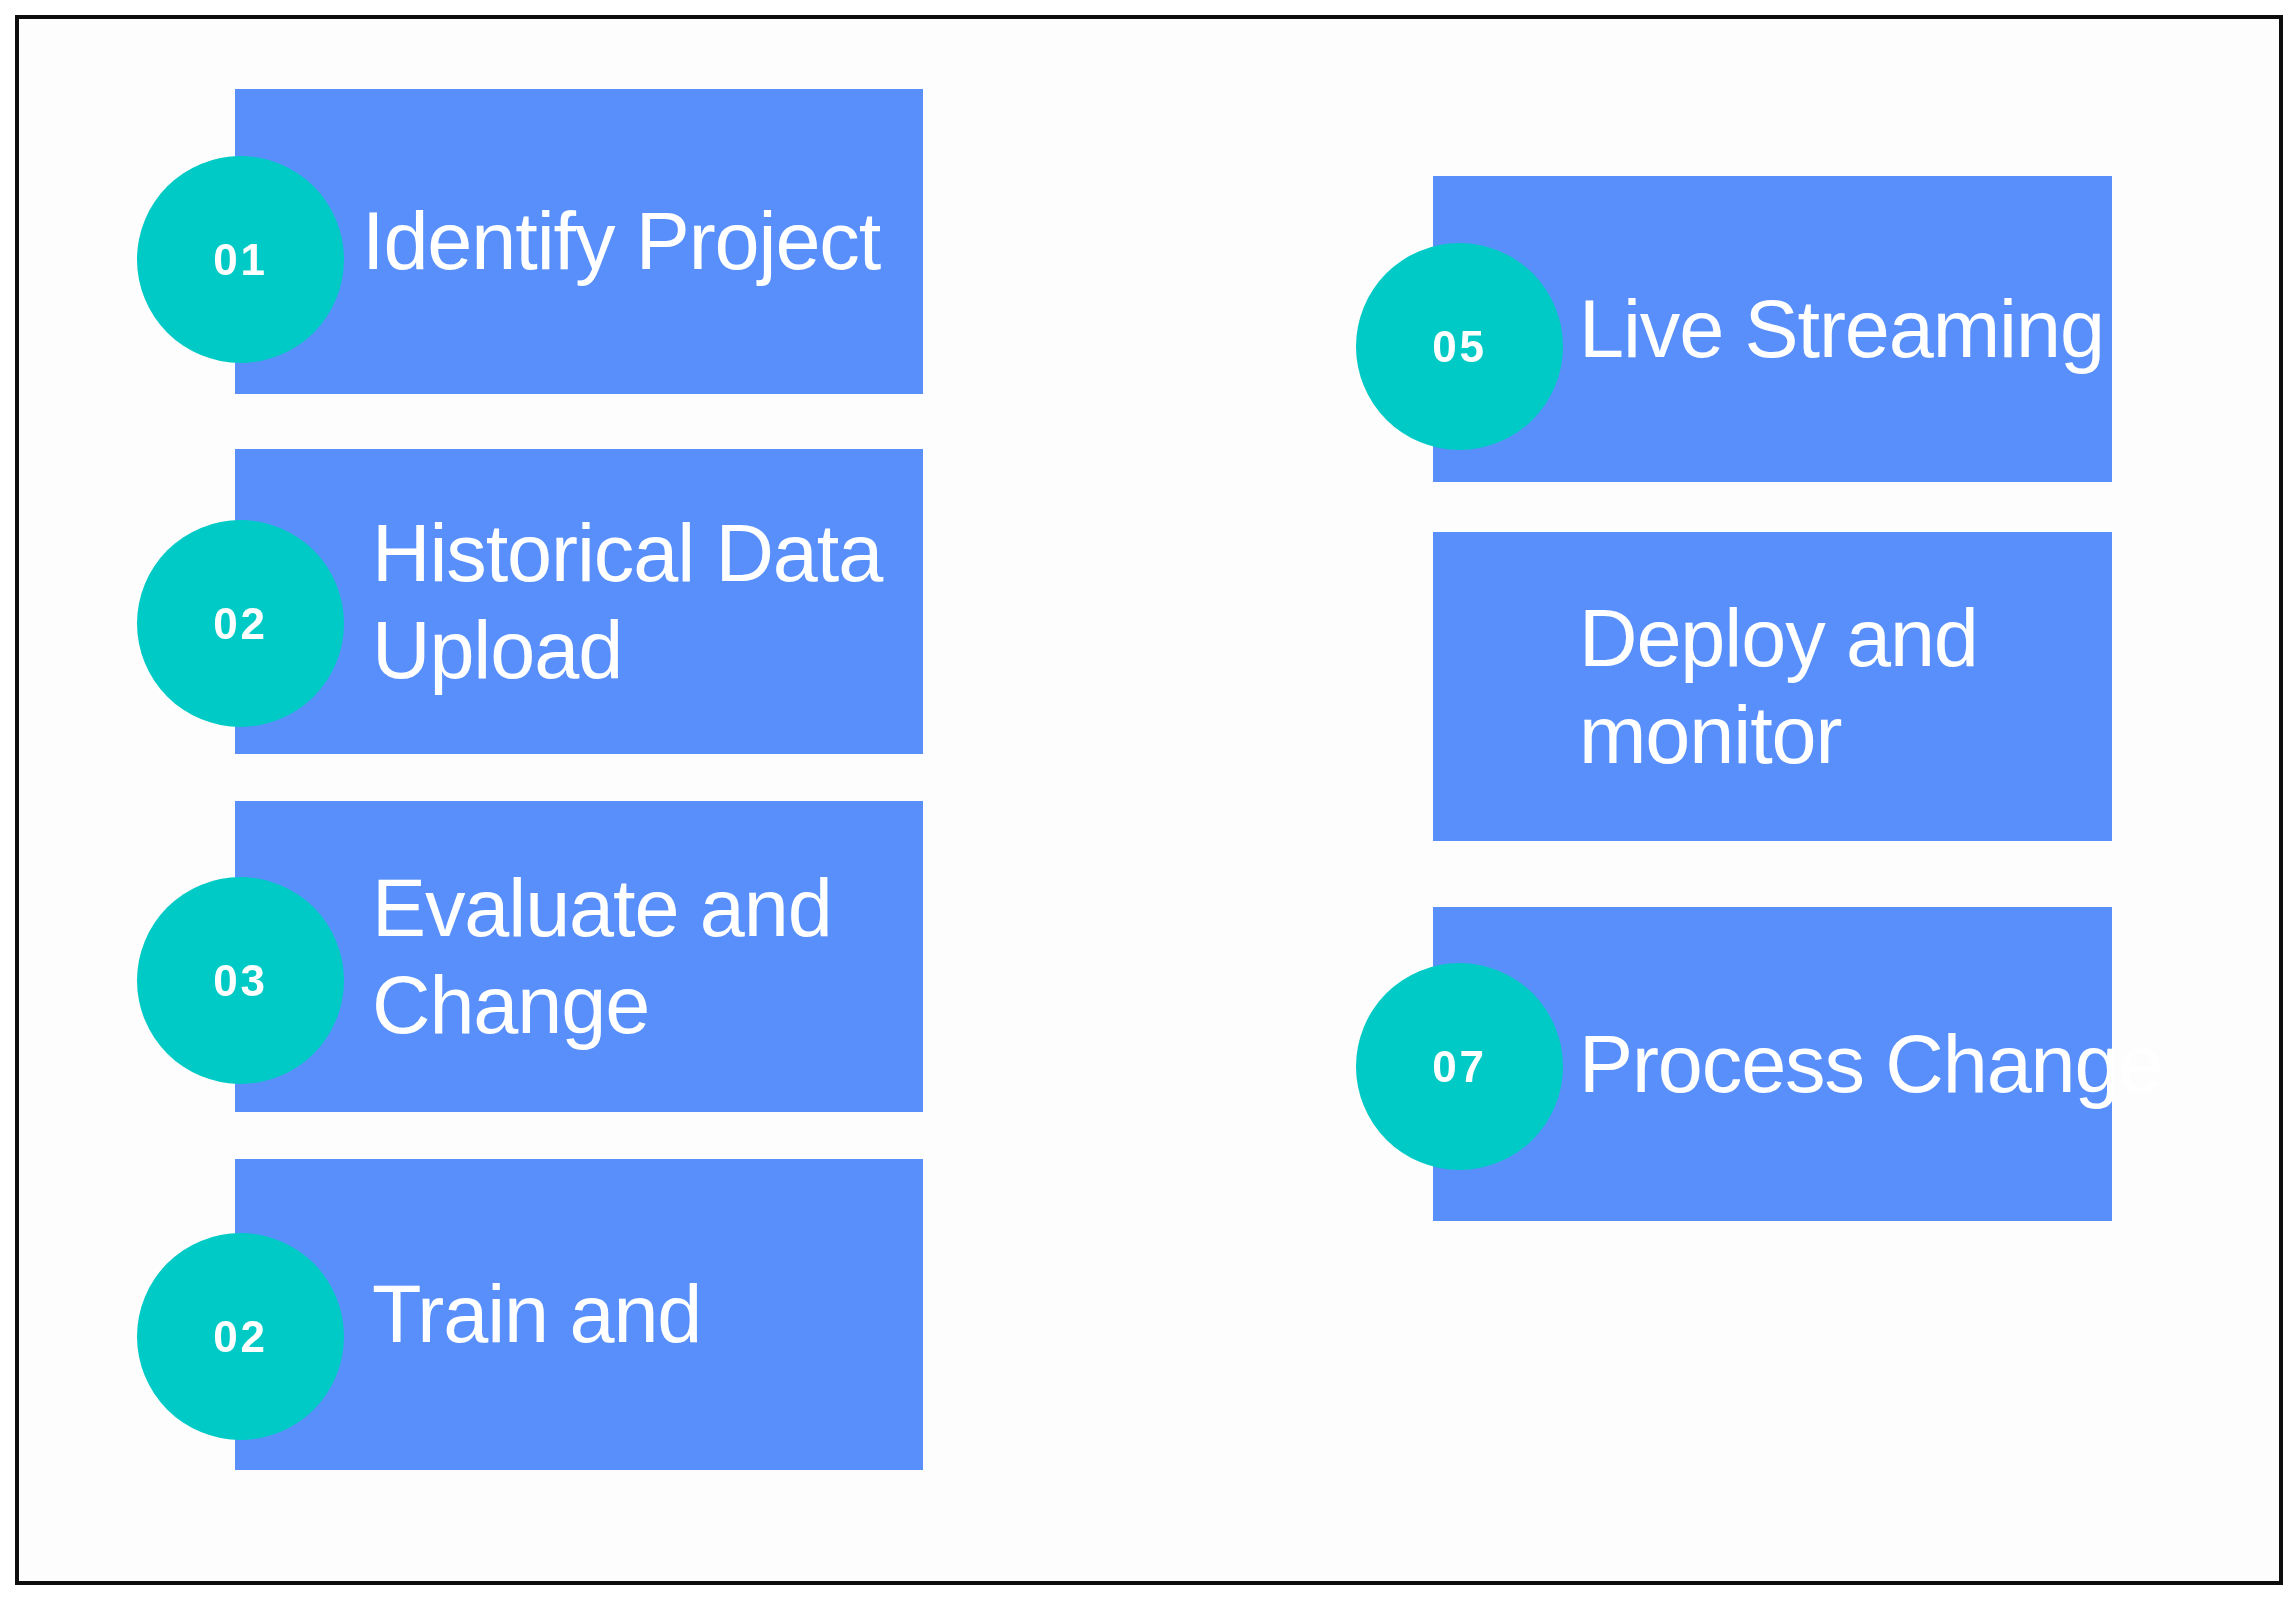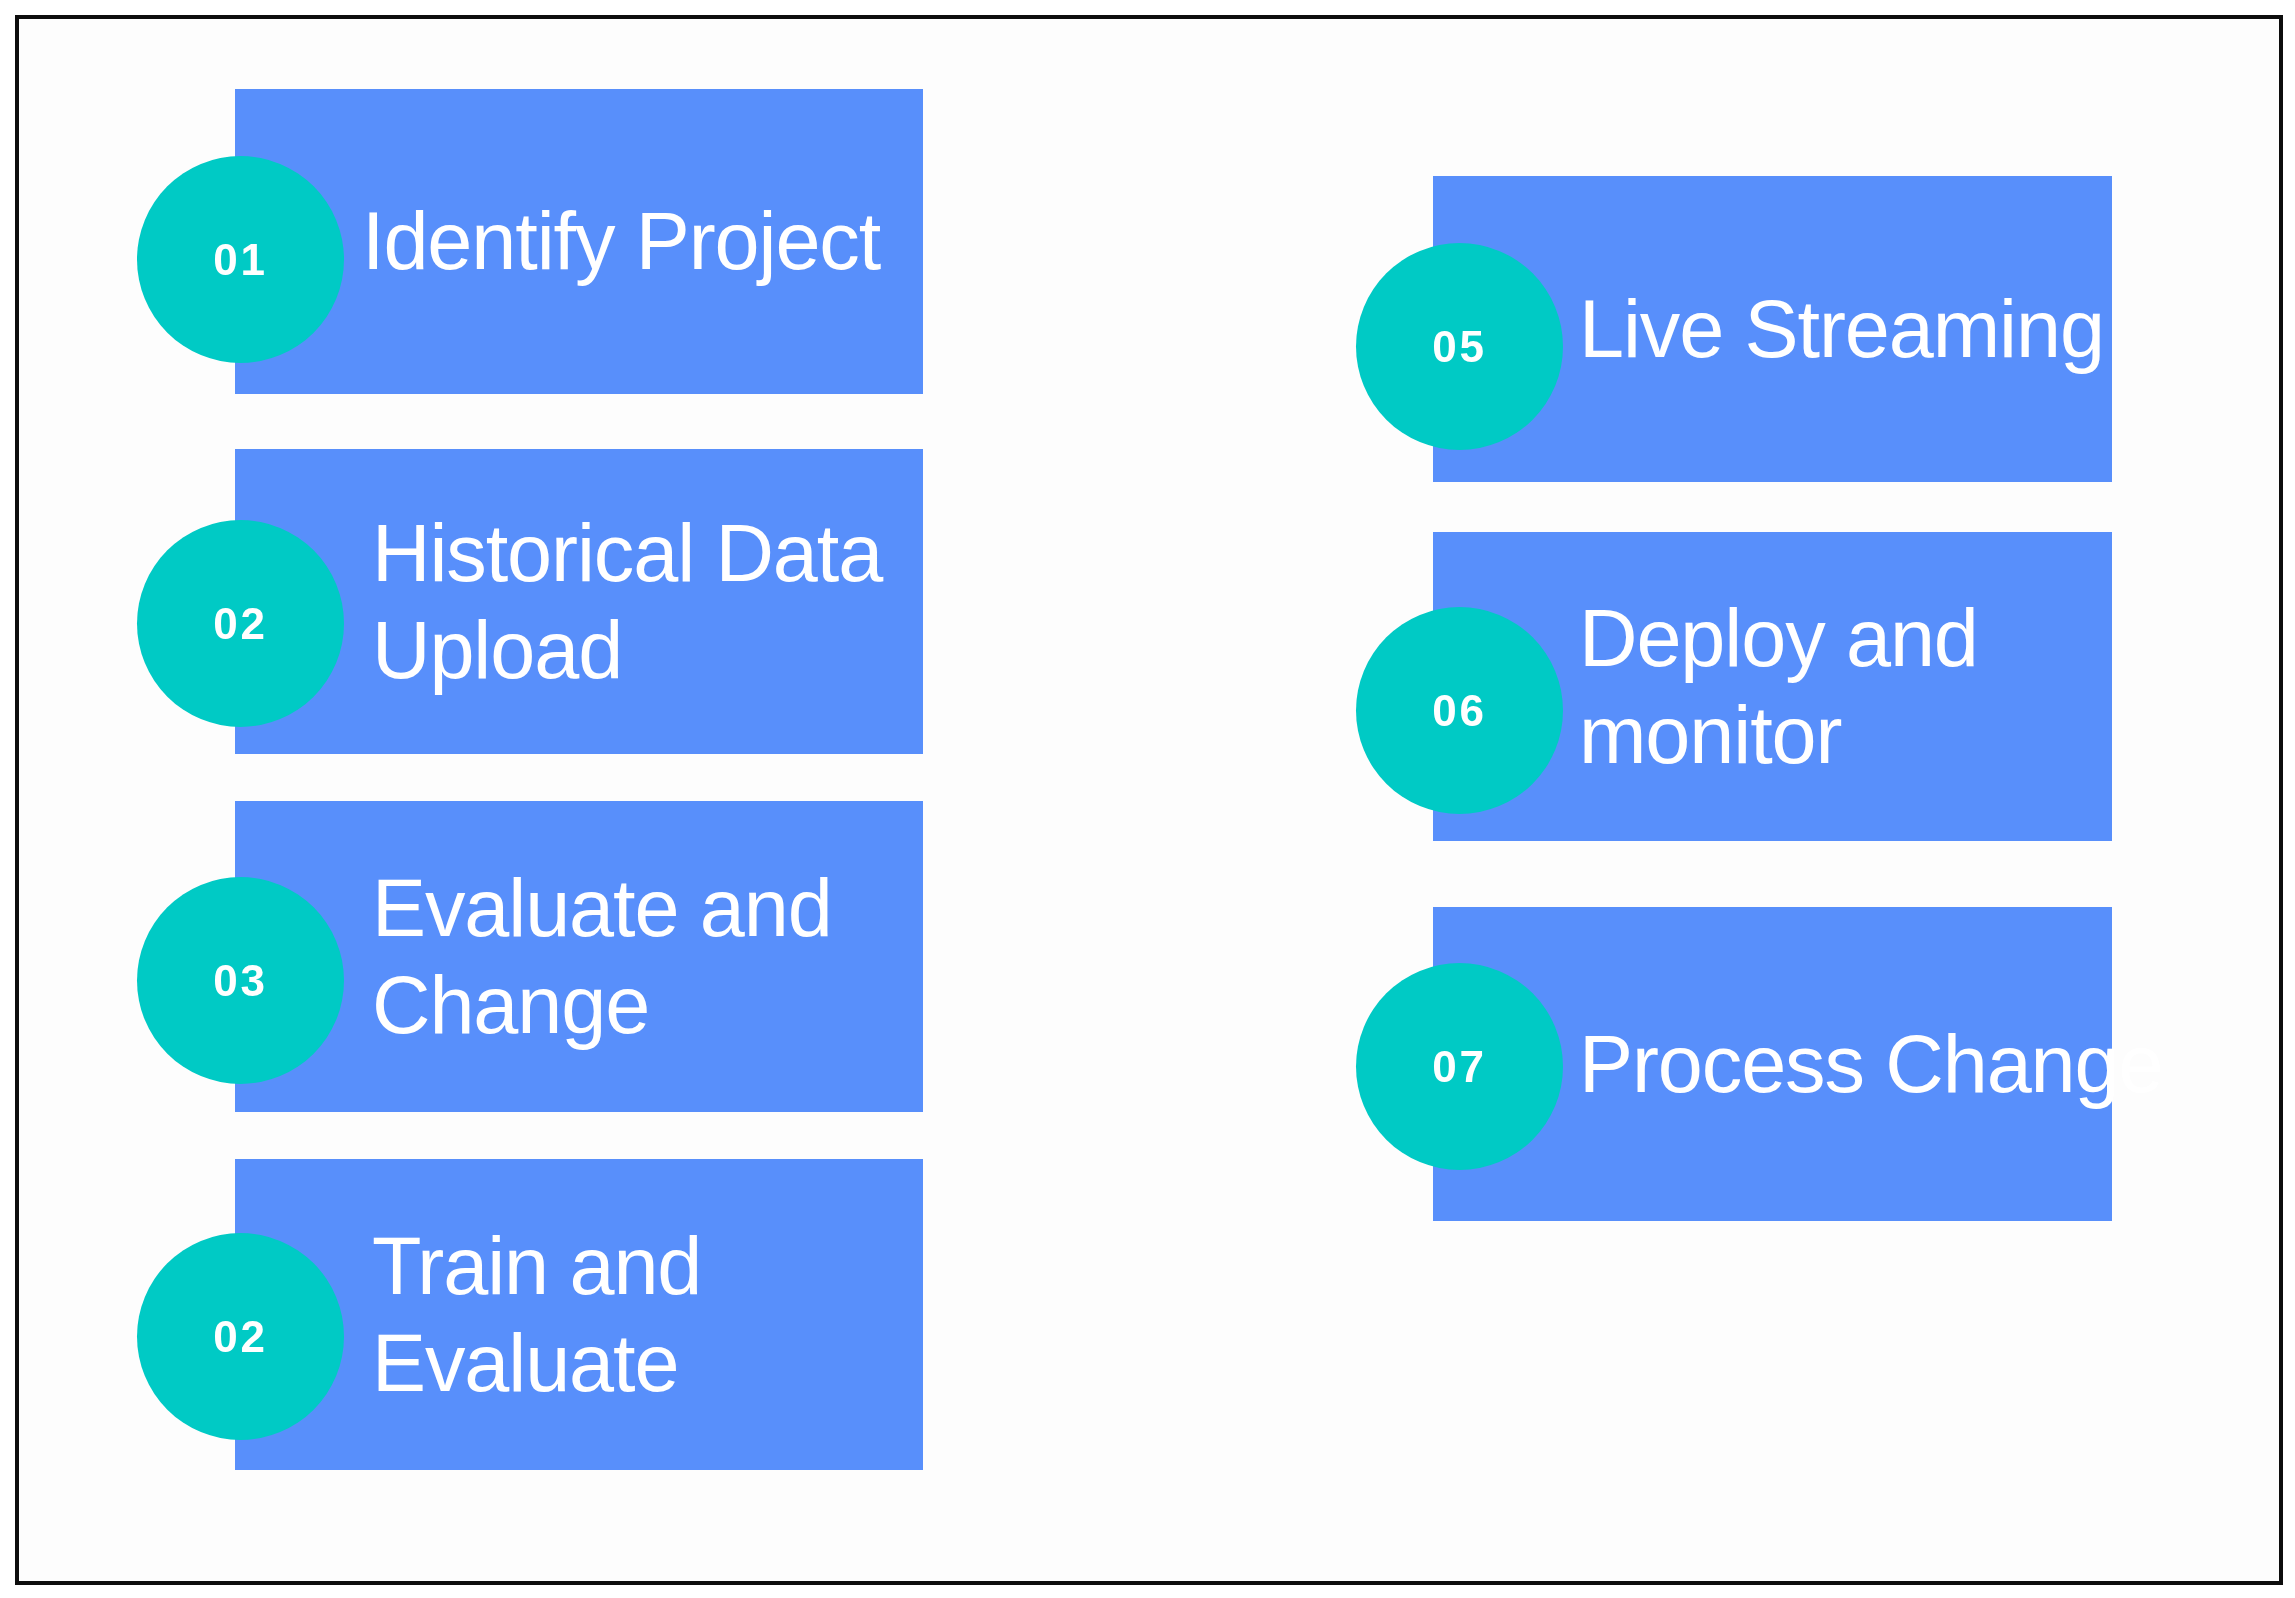--- a/index.html
+++ b/index.html
@@ -98,21 +98,20 @@
   </div>
   <div class="circle">
     <span class="num">03</span>
   </div>
 </div>
 
 <div class="step s4">
   <div class="box">
     <div class="label">
       <span class="line">Train and</span>
-      <span class="line">Evaluate</span>
     </div>
   </div>
   <div class="circle">
     <span class="num">02</span>
   </div>
 </div>
 
 <div class="step s5">
   <div class="box">
     <div class="label">
@@ -125,23 +124,20 @@
   </div>
 </div>
 
 <div class="step s6">
   <div class="box">
     <div class="label">
       <span class="line">Deploy and</span>
       <span class="line">monitor</span>
     </div>
   </div>
-  <div class="circle">
-    <span class="num">06</span>
-  </div>
 </div>
 
 <div class="step s7">
   <div class="box">
     <div class="label">
       <span class="line">Process Change</span>
       <span class="line"></span>
     </div>
   </div>
   <div class="circle">

